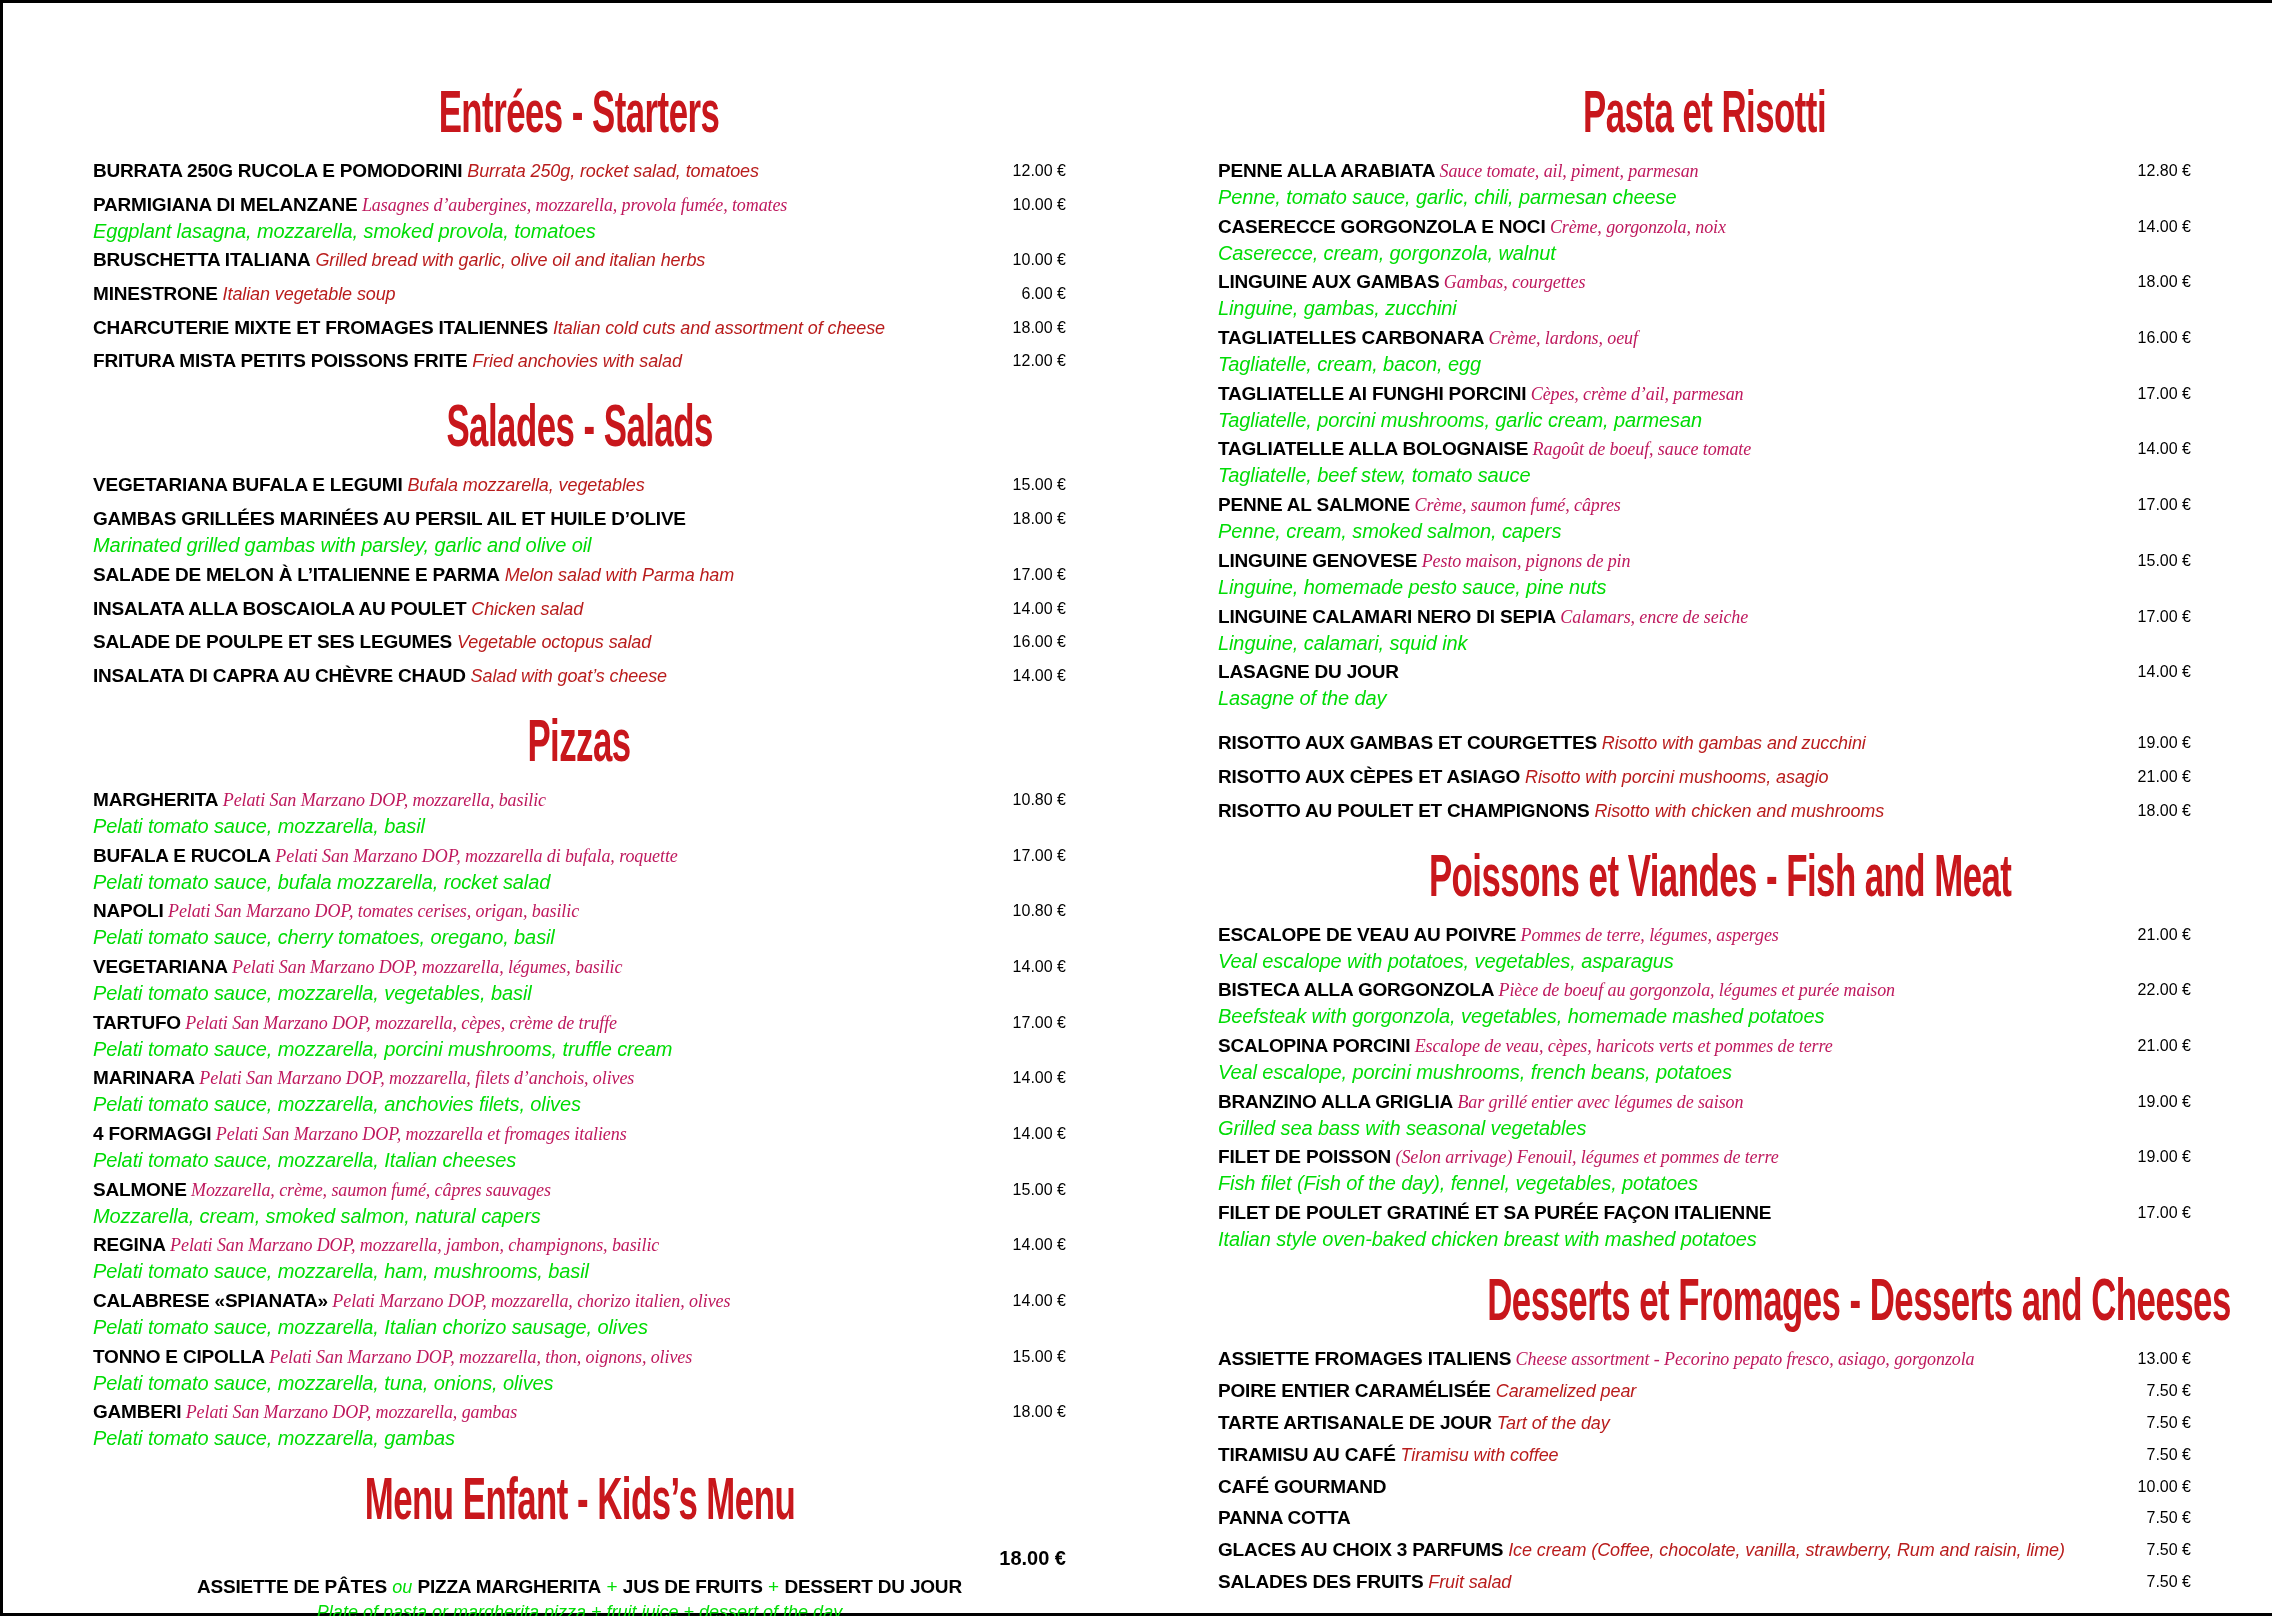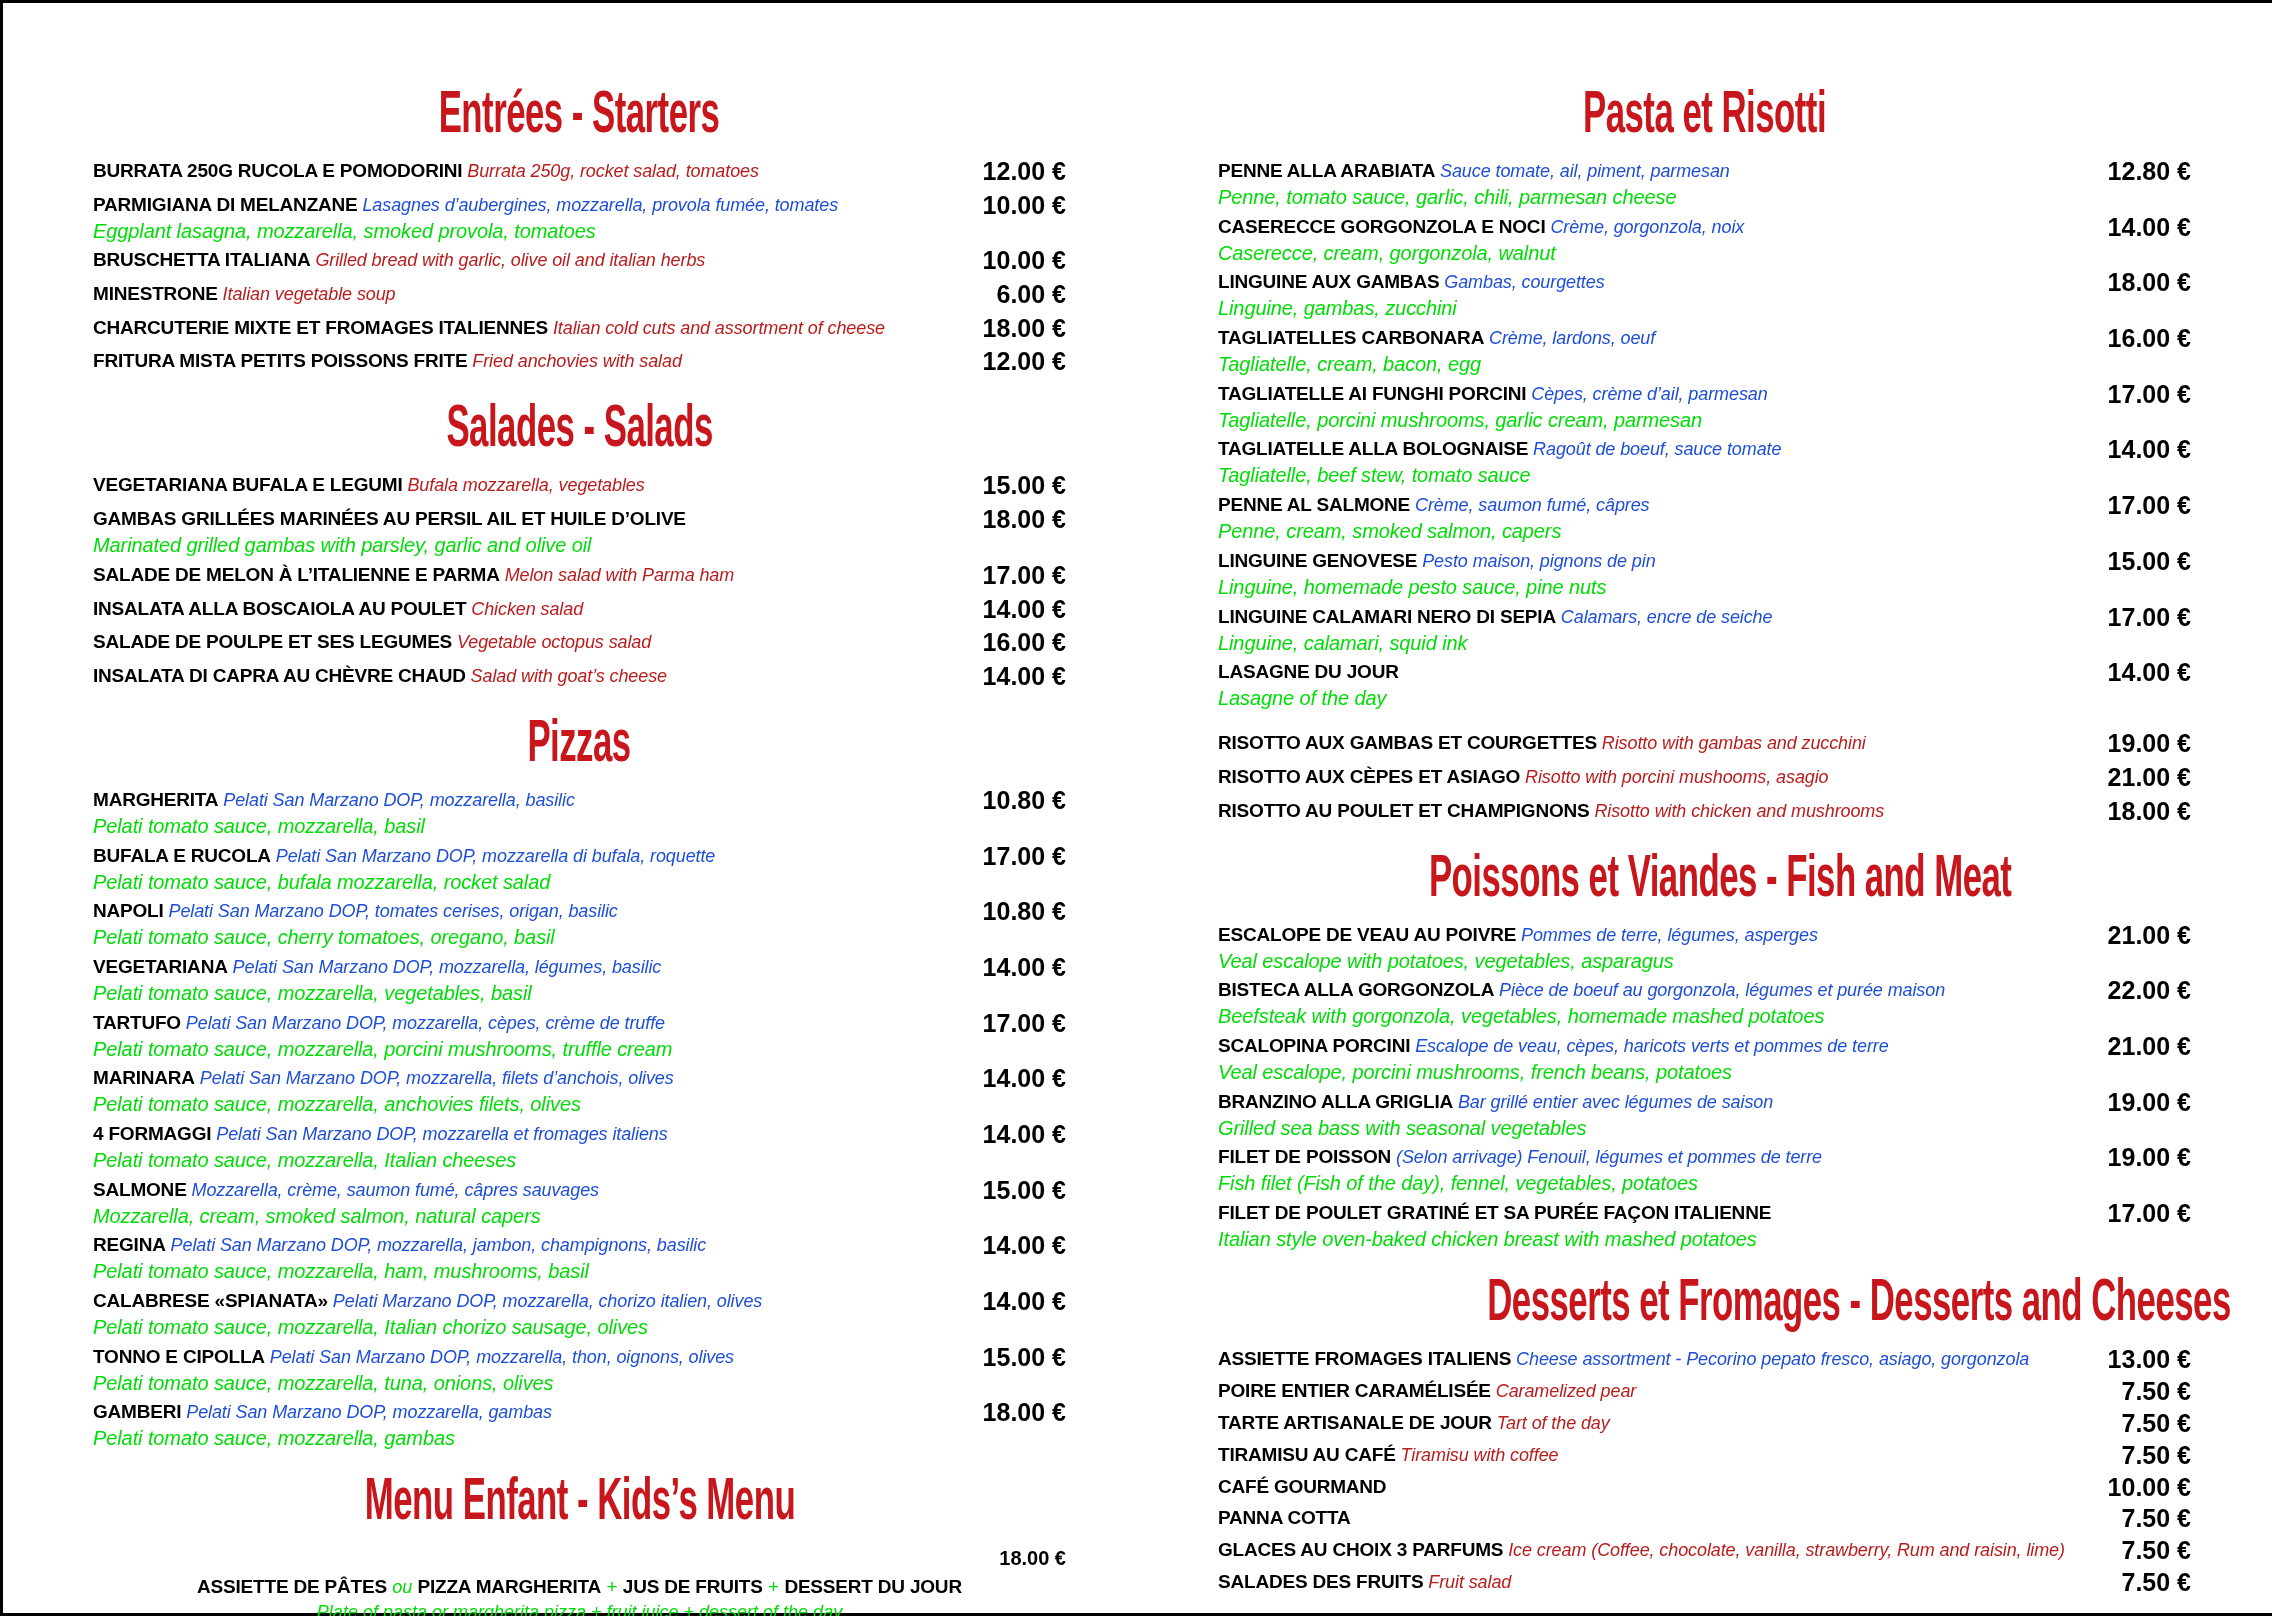--- a/index.html
+++ b/index.html
@@ -37,28 +37,28 @@
     font-size:60px;
     letter-spacing:-0.9px;
     color:#c8171c;
   }
 
   .item-row{ position:relative; margin-bottom:7.7px; white-space:nowrap; }
   .line1{ line-height:22px; }
   .item-name{ font-weight:bold; font-size:19px; letter-spacing:-0.2px; }
   .item-desc{ font-style:italic; font-size:18px; letter-spacing:-0.1px; }
   .item-desc.green{ color:#b91c1c; }
-  .item-desc.black{ color:#1d4ed8; }
+  .item-desc.black{ color:#be185d;font-family:Liberation Serif, serif; }
   .item-sub{
     line-height:22px; font-size:20px; font-style:italic;
     color:#00dc05; letter-spacing:-0.1px;
   }
   .item-price{
     position:absolute; right:0; top:0;
-    font-weight:bold; font-size:25px; line-height:22px;
+    font-weight:normal; font-size:16px; line-height:22px;
   }
   .gap-before{ margin-top:23px; }
   .items.dense .item-row{ margin-bottom:5.9px; }
 
   .kids-block{ margin-top:0; }
   .kids-price{ text-align:right; font-weight:bold; font-size:20px; line-height:22px; margin-top:3.6px; }
   .kids-line{ text-align:center; font-size:19px; line-height:22px; margin-top:6.4px; }
   .kids-name{ font-weight:bold; letter-spacing:-0.2px; }
   .kids-ou{ color:#00dc05; font-style:italic; font-size:18px; }
   .kids-plus{ color:#00dc05; font-size:19px; }

